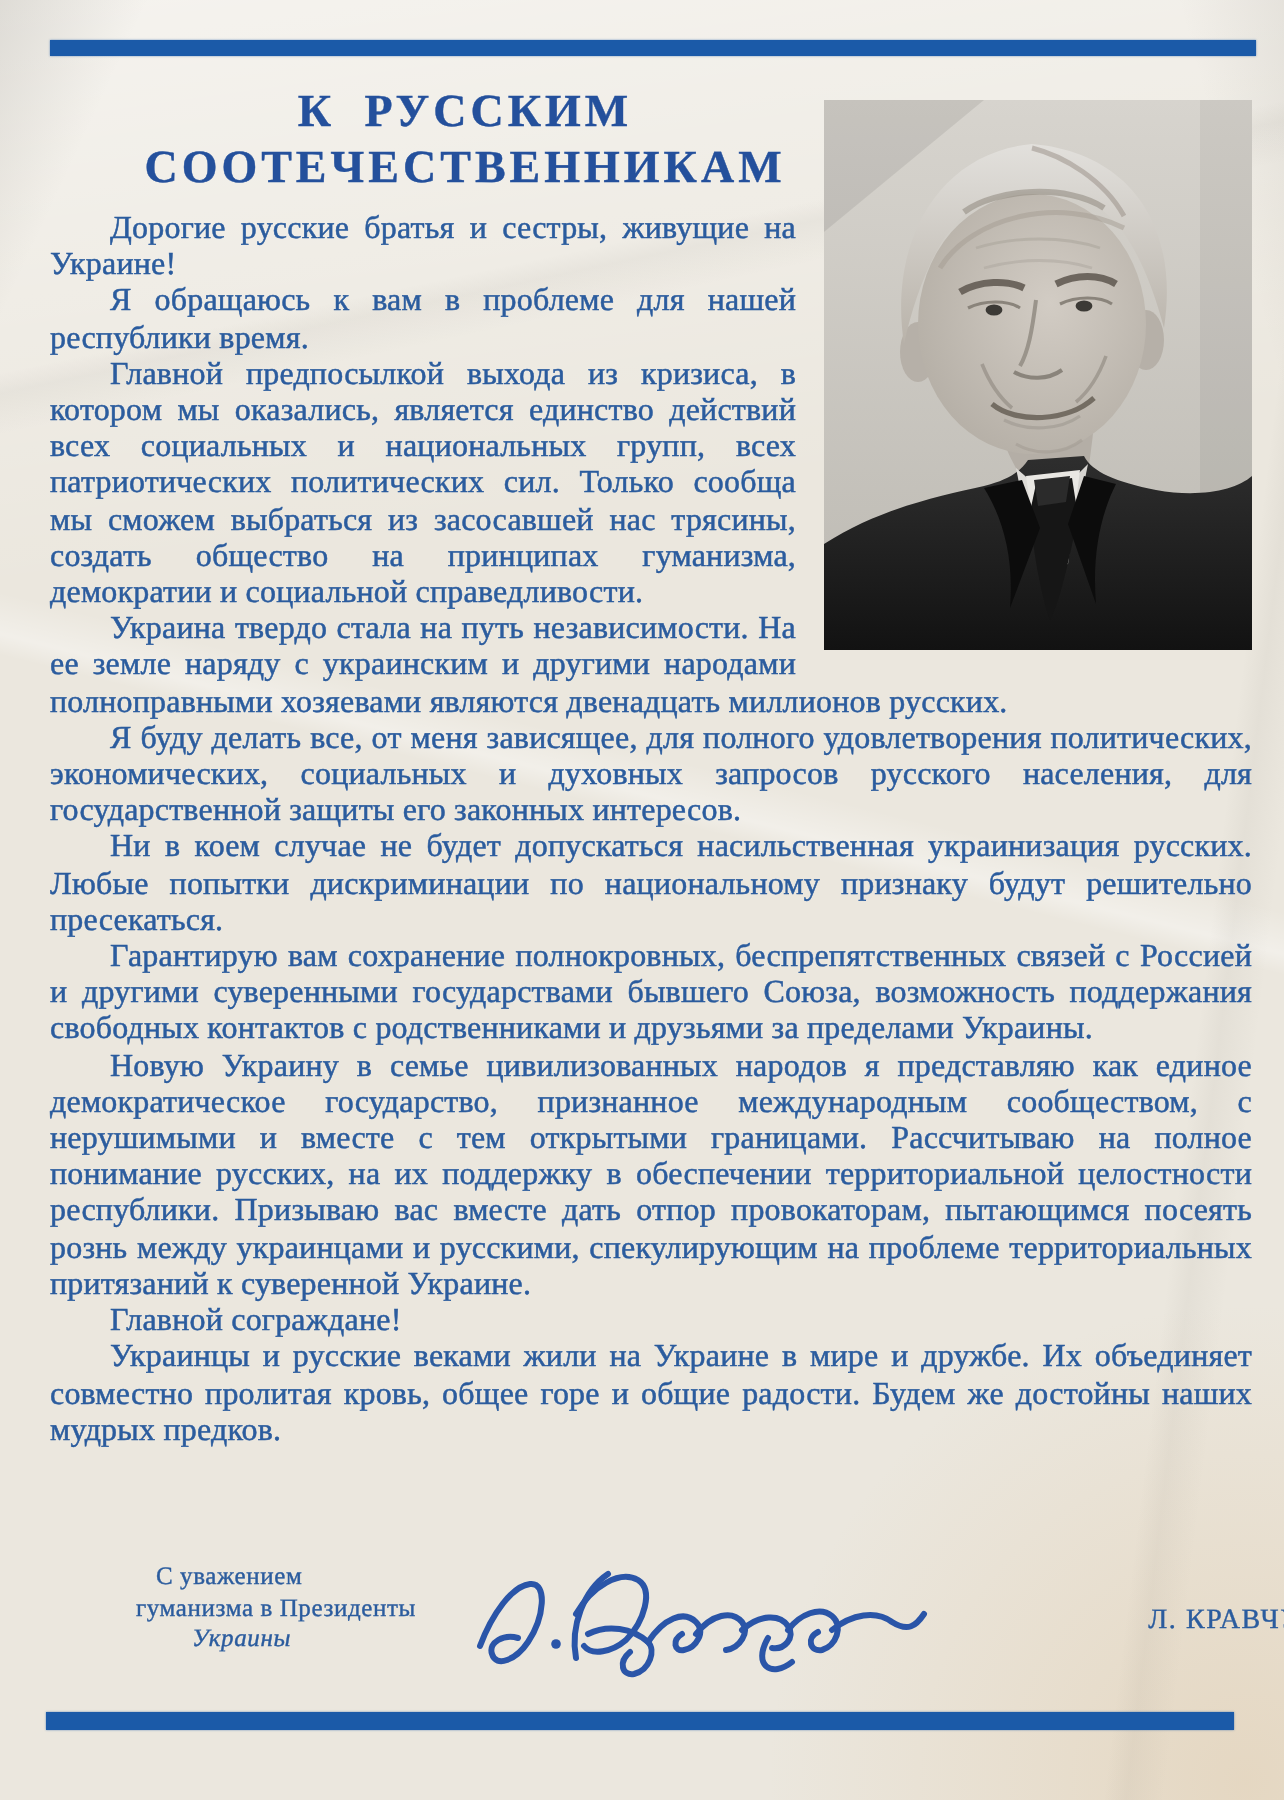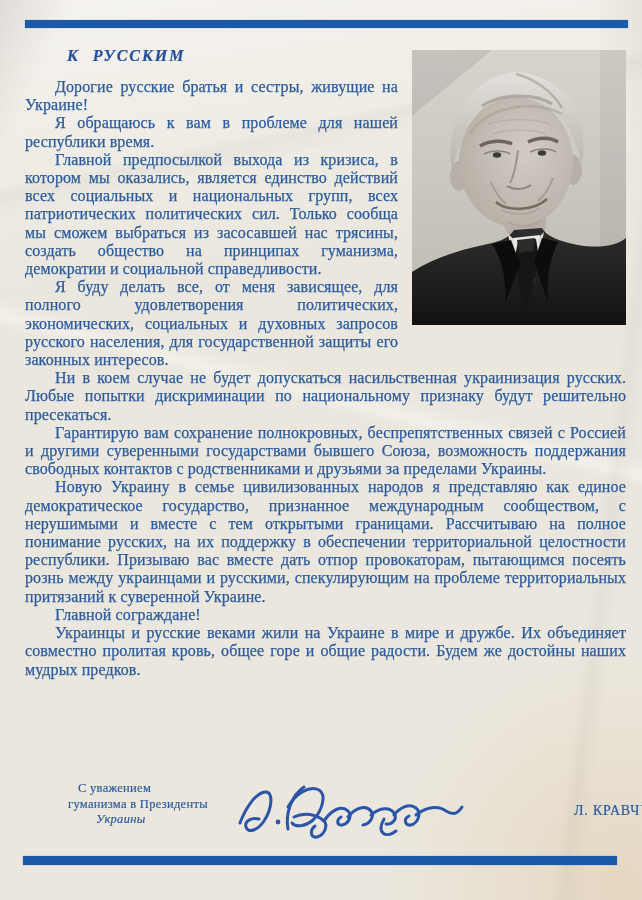--- a/index.html
+++ b/index.html
@@ -51,24 +51,24 @@
   .portrait{
     float:right;
     width:214px;height:275px;
     margin:10px 0 10px 14px;
     position:relative;
     box-shadow:inset 0 0 0 1px rgba(80,80,80,0.35), inset 0 0 22px rgba(0,0,0,0.18);
   }
   .portrait svg{display:block;width:100%;height:100%;}
   h1.title{
     color:var(--title-blue);
-    font-style:italic;
     font-weight:bold;
-    font-size:16px;line-height:28px;
+    font-size:23px;line-height:28px;
     letter-spacing:2px;word-spacing:7px;
+    text-align:center;
     padding:2px 0 8px 42px;
     -webkit-text-stroke:0.2px currentColor;
   }
   .body-text p{text-indent:30px;}
   .closing{
     position:absolute;left:25px;top:781px;width:601px;
     display:flex;align-items:flex-start;
     color:var(--ink-blue);
     margin-left:39px;
   }
@@ -165,25 +165,27 @@
 
         <path d="M96,172 C106,178 120,177 129,170" stroke="#a39d94" stroke-width="1.6" fill="none" opacity="0.6"></path>
 
         <path d="M76,74 C96,68 120,68 138,74" stroke="#aca69d" stroke-width="1.4" fill="none" opacity="0.6"></path>
         <path d="M80,84 C98,79 118,79 134,84" stroke="#aca69d" stroke-width="1.4" fill="none" opacity="0.5"></path>
       </svg>
     </div>
 
     <h1 class="title">
       <span>К РУССКИМ</span><br>
+      <span>СООТЕЧЕСТВЕННИКАМ</span>
     </h1>
 
     <p>Дорогие русские братья и сестры, живущие на Украине!</p>
     <p>Я обращаюсь к вам в проблеме для нашей республики время.</p>
     <p>Главной предпосылкой выхода из кризиса, в котором мы оказались, является единство действий всех социальных и национальных групп, всех патриотических политических сил. Только сообща мы сможем выбраться из засосавшей нас трясины, создать общество на принципах гуманизма, демократии и социальной справедливости.</p>
+    <p>Украина твердо стала на путь независимости. На ее земле наряду с украинским и другими народами полноправными хозяевами являются двенадцать миллионов русских.</p>
     <p>Я буду делать все, от меня зависящее, для полного удовлетворения политических, экономических, социальных и духовных запросов русского населения, для государственной защиты его законных интересов.</p>
     <p>Ни в коем случае не будет допускаться насильственная украинизация русских. Любые попытки дискриминации по национальному признаку будут решительно пресекаться.</p>
     <p>Гарантирую вам сохранение полнокровных, беспрепятственных связей с Россией и другими суверенными государствами бывшего Союза, возможность поддержания свободных контактов с родственниками и друзьями за пределами Украины.</p>
     <p>Новую Украину в семье цивилизованных народов я представляю как единое демократическое государство, признанное международным сообществом, с нерушимыми и вместе с тем открытыми границами. Рассчитываю на полное понимание русских, на их поддержку в обеспечении территориальной целостности республики. Призываю вас вместе дать отпор провокаторам, пытающимся посеять рознь между украинцами и русскими, спекулирующим на проблеме территориальных притязаний к суверенной Украине.</p>
     <p>Главной сограждане!</p>
     <p>Украинцы и русские веками жили на Украине в мире и дружбе. Их объединяет совместно пролитая кровь, общее горе и общие радости. Будем же достойны наших мудрых предков.</p>
 
   </div>
 
   <div class="closing">

